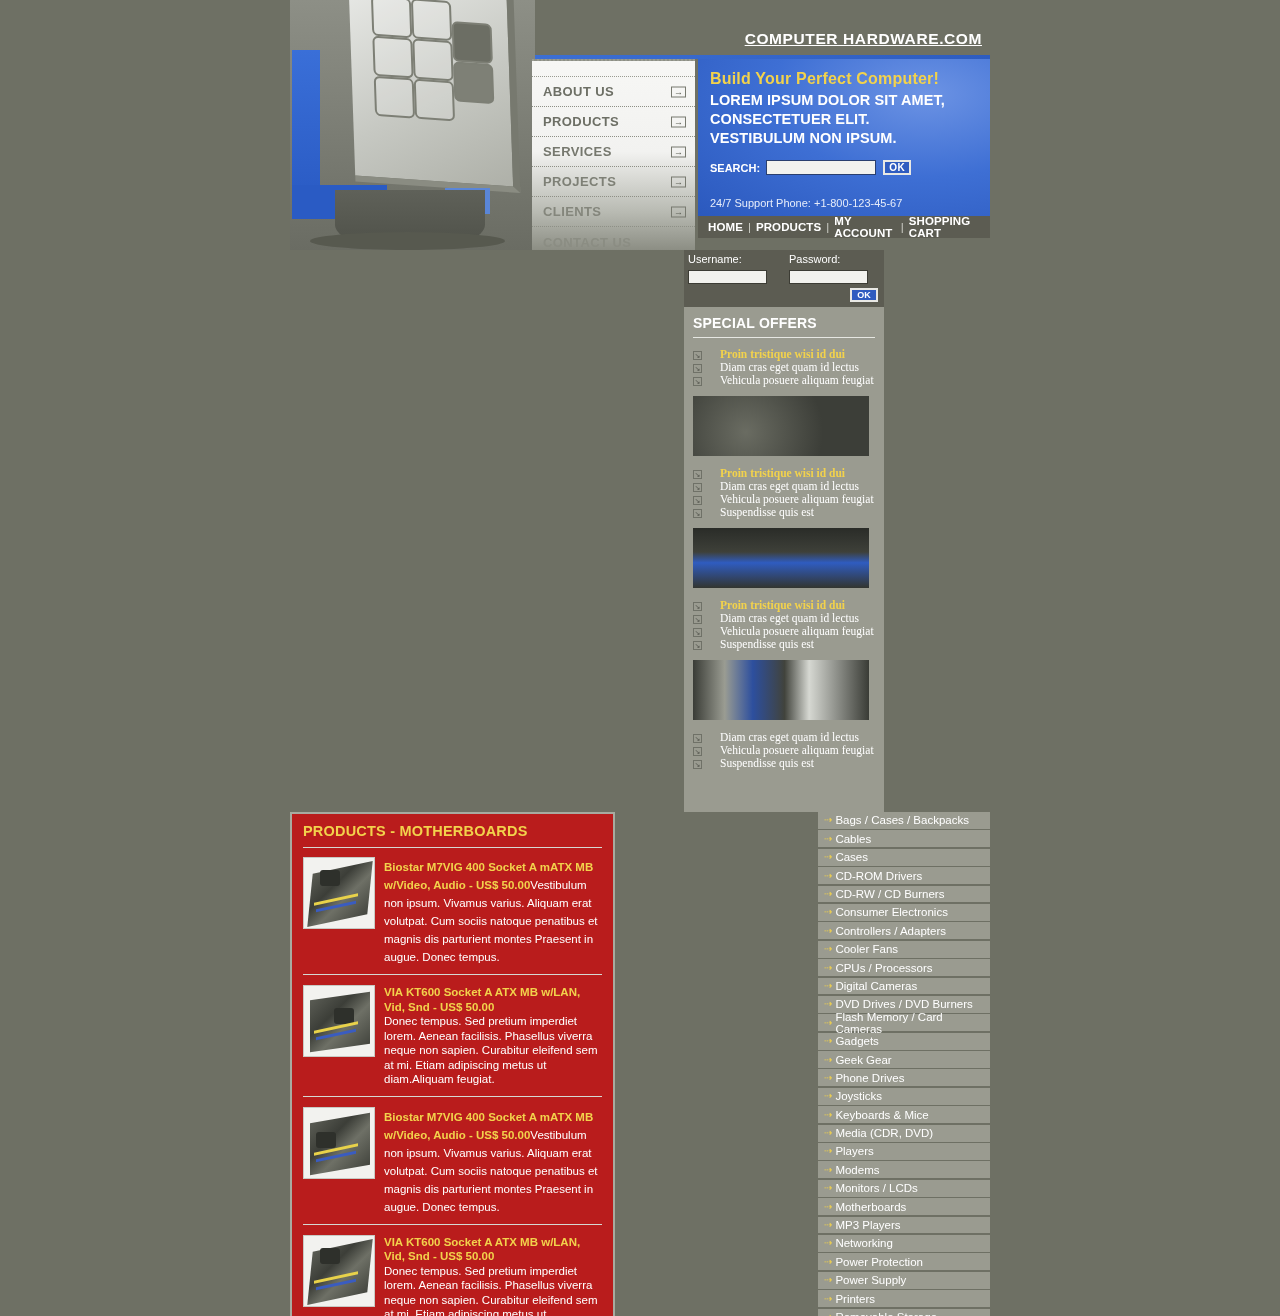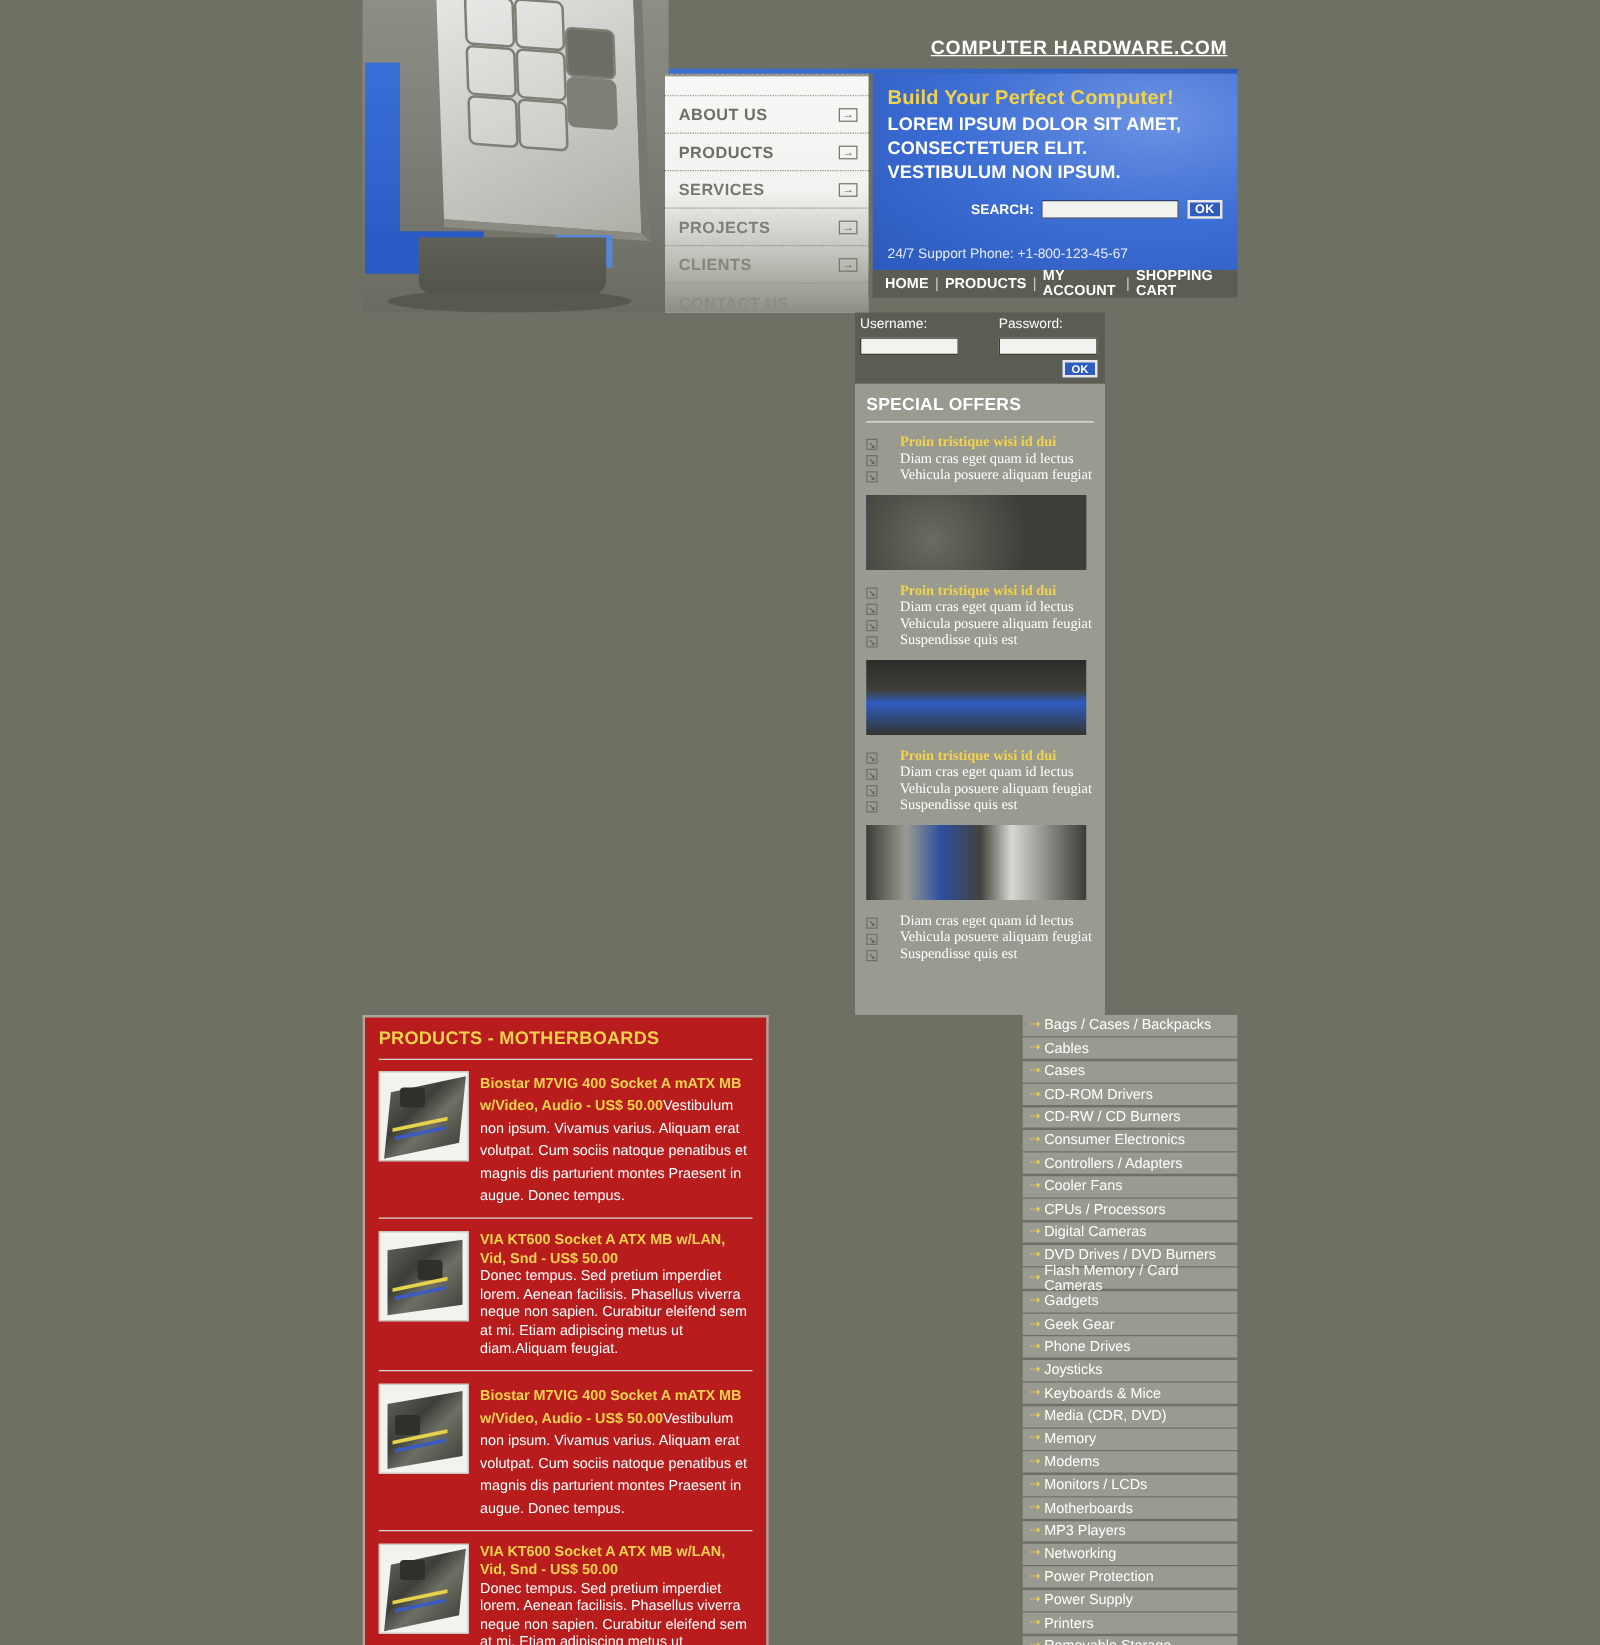--- a/index.html
+++ b/index.html
@@ -130,21 +130,21 @@
   }
   #promo .p1 {
     font-size: 16px; font-weight: bold; color: #f2d24c;
     margin-bottom: 3px; letter-spacing: .2px;
   }
   #promo .p2 {
     font-size: 14.5px; font-weight: bold; color: #ffffff;
     line-height: 19px; letter-spacing: .1px;
   }
   #promo .srow {
-    display: flex; align-items: center; margin-top: 12px; justify-content: flex-end;
+    display: flex; align-items: center; margin-top: 12px;
   }
   #promo .slabel {
     font-size: 11px; font-weight: bold; color: #ffffff;
     margin-right: 6px;
   }
   #promo input.sinput {
     width: 110px; height: 15px;
     border: 1px solid #2a3f6e; background: #f2f2ee;
     font-size: 10px; padding: 0 2px;
     font-family: "Liberation Sans", sans-serif;
@@ -178,21 +178,21 @@
   }
   #topnav .tnsep { color: #cfd0c8; font-size: 11.5px; }
 
   
   #loginbar {
     position: absolute; left: 684px; top: 250px;
     width: 200px; height: 57px;
     background: #5c5c52;
     padding: 3px 6px 0 4px;
   }
-  #loginbar .lrow { display: flex; gap: 32px; }
+  #loginbar .lrow { display: flex; gap: 22px; }
   #loginbar .lcol .llabel {
     font-size: 11px; color: #ffffff; display: block; margin-bottom: 1px;
   }
   #loginbar input.lfield {
     width: 79px; height: 14px;
     border: 1px solid #3c3c34; background: #f2f2ee;
     font-size: 10px; padding: 0 2px;
     font-family: "Liberation Sans", sans-serif;
   }
   #loginbar .okbtn2 {
@@ -636,21 +636,21 @@
       <div class="cat">
         <span class="carrow">⇢</span>
         <span class="clabel">Keyboards &amp; Mice</span>
       </div>
       <div class="cat">
         <span class="carrow">⇢</span>
         <span class="clabel">Media (CDR, DVD)</span>
       </div>
       <div class="cat">
         <span class="carrow">⇢</span>
-        <span class="clabel">Memory</span>
+        <span class="clabel">Players</span>
       </div>
       <div class="cat">
         <span class="carrow">⇢</span>
         <span class="clabel">Modems</span>
       </div>
       <div class="cat">
         <span class="carrow">⇢</span>
         <span class="clabel">Monitors / LCDs</span>
       </div>
       <div class="cat">

